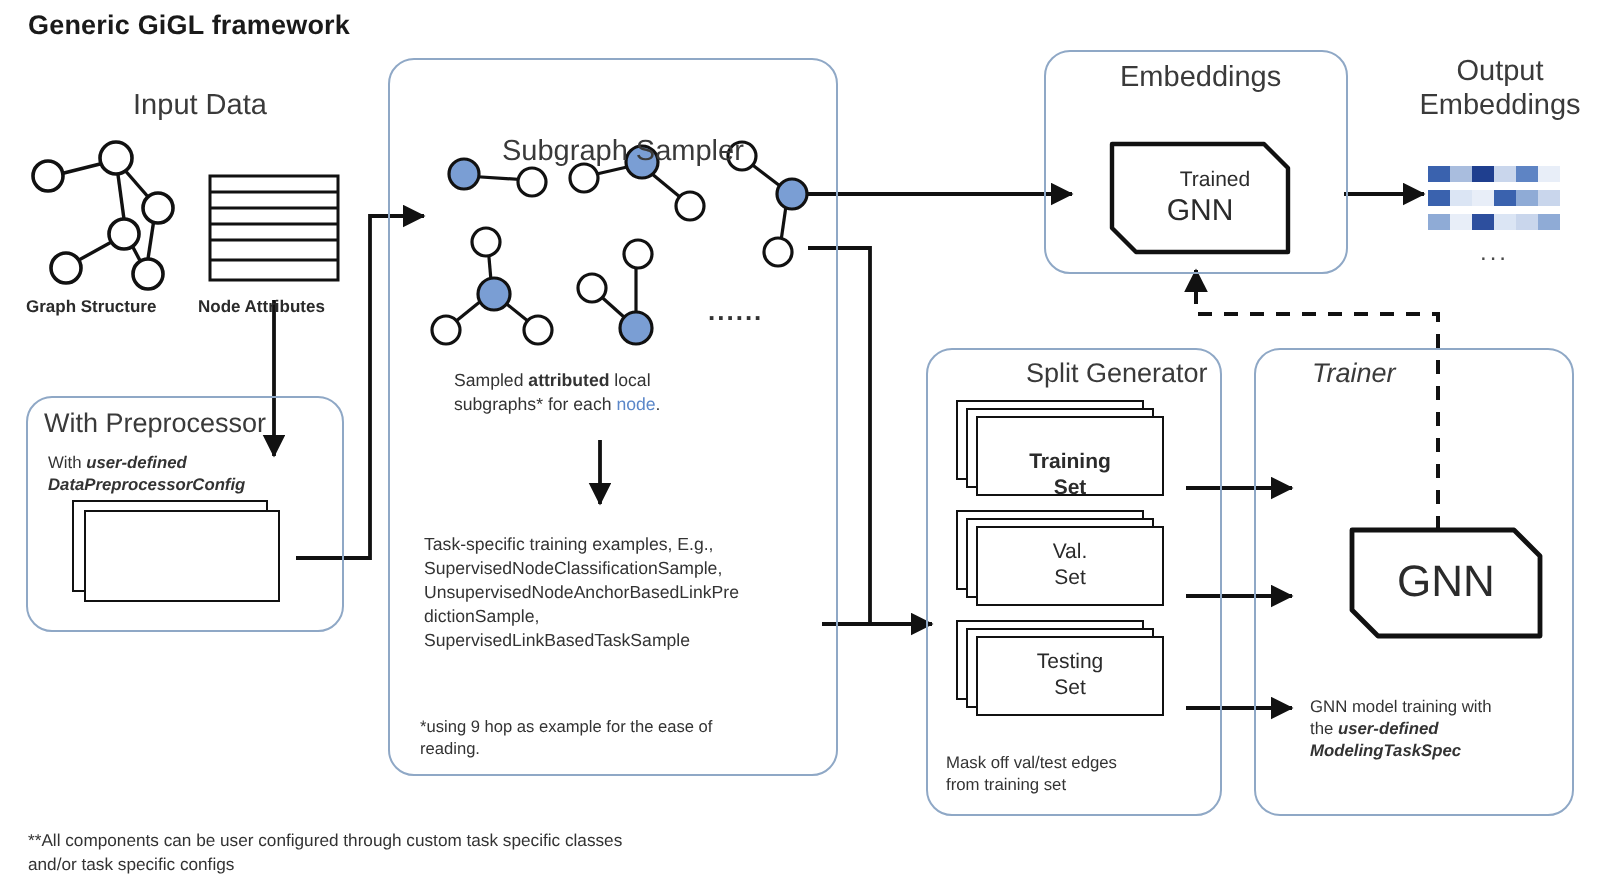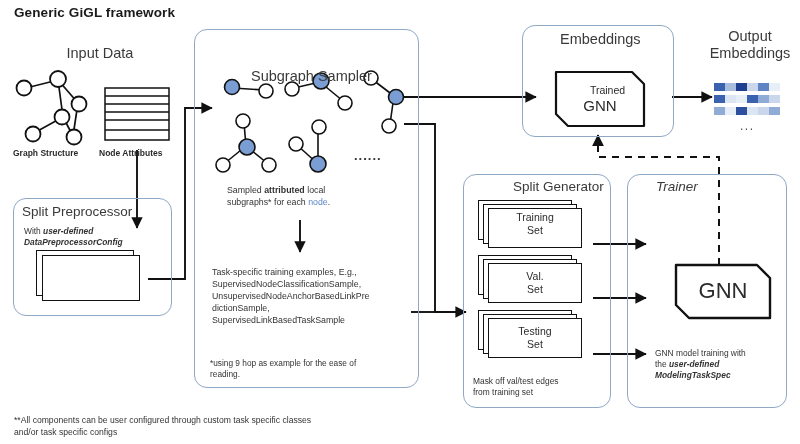--- a/index.html
+++ b/index.html
@@ -139,21 +139,21 @@
   <path d="M556,72 L632,72 L644,84 L644,126 L568,126 L556,114 Z" fill="#fff" stroke="#111" stroke-width="2.2" stroke-linejoin="round"></path>
 
   <path d="M676,265 L757,265 L770,278 L770,318 L689,318 L676,305 Z" fill="#fff" stroke="#111" stroke-width="2.4" stroke-linejoin="round"></path>
 </svg>
 
 <div class="hdr" style="left:40px;top:45px;width:120px;">Input Data</div>
 <div class="cap" style="left:13px;top:148px;">Graph Structure</div>
 <div class="cap" style="left:99px;top:148px;">Node Attributes</div>
 
 <div class="panel" style="left:13px;top:198px;width:157px;height:116px;"></div>
-<div class="panel-title" style="left:22px;top:204px;font-size:13.5px;">Split Preprocessor</div>
+<div class="panel-title" style="left:22px;top:204px;font-size:13.5px;">With Preprocessor</div>
 <div class="txt" style="left:24px;top:226px;width:130px;font-size:8.4px;line-height:11px;"><span>With </span><b class="i">user-defined</b><br><b class="i">DataPreprocessorConfig</b></div>
 
 <div class="docstack" style="left:36px;top:250px;width:112px;height:58px;">
   <div class="doc" style="left:0px;top:0px;width:96px;height:44px;"></div>
   <div class="doc" style="left:6px;top:5px;width:96px;height:44px;"></div>
 </div>
 
 <div class="panel" style="left:194px;top:29px;width:223px;height:357px;"></div>
 <div class="panel-title" style="left:251px;top:36px;margin-top:32px;">Subgraph Sampler</div>
 <div class="ellipsis" style="left:354px;top:148px;">......</div>
@@ -203,21 +203,21 @@
   </div>
 <div class="embdots" style="left:740px;top:119px;">...</div>
 
 <div class="panel" style="left:463px;top:174px;width:146px;height:232px;"></div>
 <div class="panel-title" style="left:489px;top:179px;font-size:13.5px;margin-left:24px;">Split Generator</div>
 
 <div class="docstack" style="left:478px;top:200px;">
   <div class="doc" style="left:0px;top:0px;width:92px;height:38px;"></div>
   <div class="doc" style="left:5px;top:4px;width:92px;height:38px;"></div>
   <div class="doc" style="left:10px;top:8px;width:92px;height:38px;">
-    <div class="doclabel" style="top:2px;white-space:pre-line;">Training
+    <div class="doclabel" style="top:16px;white-space:pre-line;font-weight:bold;">Training
 Set</div>
   </div>
 </div>
 
 <div class="docstack" style="left:478px;top:255px;">
   <div class="doc" style="left:0px;top:0px;width:92px;height:38px;"></div>
   <div class="doc" style="left:5px;top:4px;width:92px;height:38px;"></div>
   <div class="doc" style="left:10px;top:8px;width:92px;height:38px;">
     <div class="doclabel" style="top:6px;white-space:pre-line;">Val.
 Set</div>

